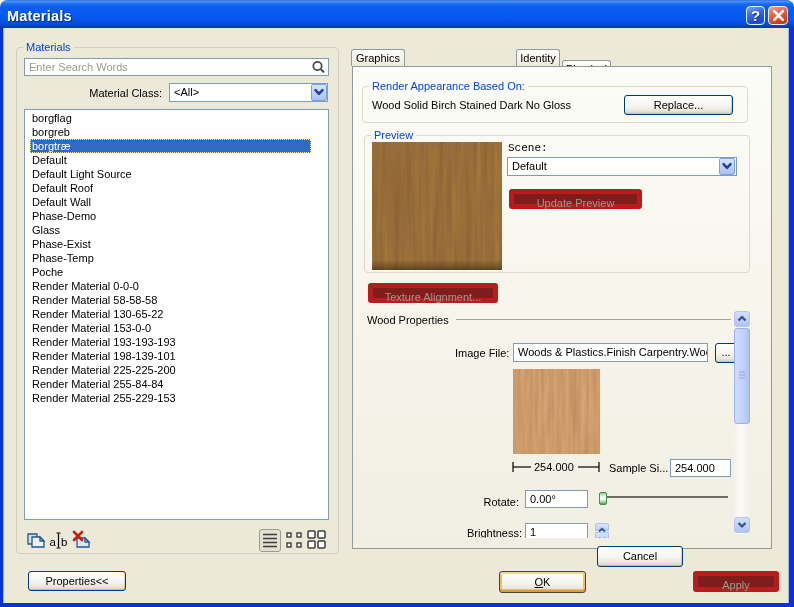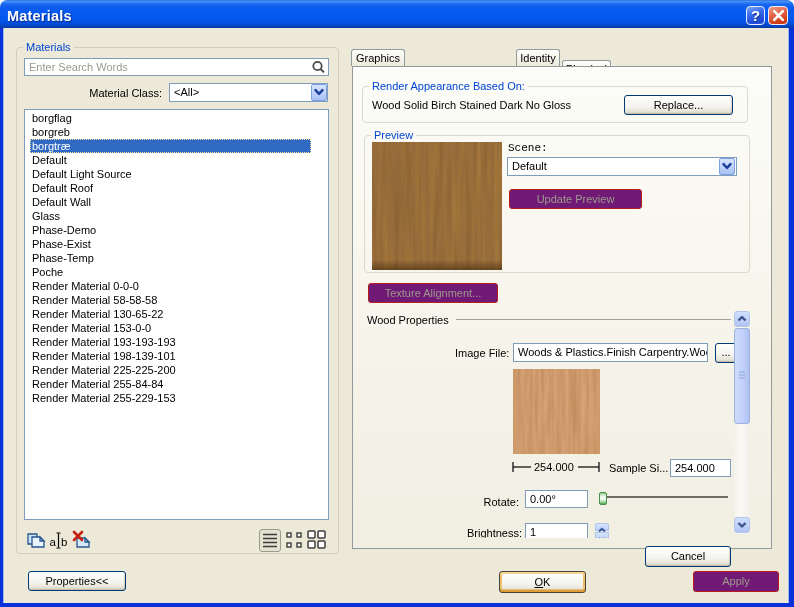--- a/index.html
+++ b/index.html
@@ -23,21 +23,21 @@
   #bb1{left:0px;top:603px;width:794px;height:4px;background:#0831d9;}
   
   .grp{position:absolute;border:1px solid #d0cfc0;border-radius:4px;}
   .grplbl{position:absolute;top:-7px;left:6px;padding:0 3px;background:#ece9d8;color:#0046d5;font-size:11px;line-height:13px;white-space:nowrap;}
   
   .inp{position:absolute;background:#fff;border:1px solid #7f9db9;font-size:11px;color:#000;padding:2px 0 0 4px;overflow:hidden;white-space:nowrap;}
   
   .btn{position:absolute;border:1px solid #003c74;border-radius:3px;color:#000;font-size:11px;text-align:center;
     background:linear-gradient(180deg,#ffffff 0%,#f5f4ef 55%,#eae8dd 80%,#d8d0c2 100%);
     box-shadow:inset -1px -1px 1px rgba(160,150,130,.35);}
-  .btn.dis{border:1px solid #b91c1c;background:#701a75;color:#9d9a8d;box-shadow:none;}
+  .btn.dis{border:5px solid #b91c1c;background:#7f1d1d;color:#9d9a8d;box-shadow:none;}
   #okbtn{border:1px solid #46453d;box-shadow:inset 0 2px 0 #f6d590, inset 0 -2.5px 0 #e19c37, inset 2px 0 0 #eec06a, inset -2px 0 0 #eec06a;}
   .btn .t{position:absolute;left:0;right:0;}
   
   .tab{position:absolute;top:49px;height:17px;border:1px solid #919b9c;border-bottom:none;border-radius:3px 3px 0 0;
     background:linear-gradient(180deg,#fefefb 0%,#f3f1e6 70%,#ebe9da 100%);text-align:center;font-size:11px;padding-top:2px;}
   #tabactive{position:absolute;top:45px;height:22px;border:1px solid #919b9c;border-bottom:none;border-radius:4px 4px 0 0;background:#fcfcf8;text-align:center;font-size:11px;padding-top:5px;z-index:5;}
   #tabactive .or{position:absolute;left:0px;top:0px;right:0px;height:3px;border-radius:3px 3px 0 0;background:linear-gradient(180deg,#f9a821 0%,#e88c0e 100%);}
   #panel{position:absolute;left:352px;top:66px;width:420px;height:483px;border:1px solid #919b9c;
     background:linear-gradient(180deg,#fcfcf8 0%,#f7f5ec 50%,#f1efe2 100%);}
   
@@ -91,22 +91,22 @@
       </svg>
   </div>
   <div id="list">
     <div class="li">borgflag</div>
     <div class="li">borgreb</div>
     <div class="li sel">borgtræ</div>
     <div class="li">Default</div>
     <div class="li">Default Light Source</div>
     <div class="li">Default Roof</div>
     <div class="li">Default Wall</div>
+    <div class="li">Phase-Demo</div>
     <div class="li">Glass</div>
-    <div class="li">Phase-Demo</div>
     <div class="li">Phase-Exist</div>
     <div class="li">Phase-Temp</div>
     <div class="li">Poche</div>
     <div class="li">Render Material 0-0-0</div>
     <div class="li">Render Material 58-58-58</div>
     <div class="li">Render Material 130-65-22</div>
     <div class="li">Render Material 153-0-0</div>
     <div class="li">Render Material 193-193-193</div>
     <div class="li">Render Material 198-139-101</div>
     <div class="li">Render Material 225-225-200</div>
@@ -264,19 +264,19 @@
         <path d="M3.5 5 L7 8.5 L10.5 5" fill="none" stroke="#3b5387" stroke-width="2.4" stroke-linejoin="round"></path>
       </svg>
   </div>
 
   <div class="btn" style="left:28px;top:571px;width:98px;height:20px;">
       <span class="t" style="top:3px;">Properties&lt;&lt;</span>
     </div>
   <div class="btn" id="okbtn" style="left:499px;top:571px;width:87px;height:22px;">
       <span class="t" style="top:4px;"><u>O</u>K</span>
     </div>
-  <div class="btn" style="left:597px;top:546px;width:86px;height:21px;margin-left:48px;">
+  <div class="btn" style="left:597px;top:546px;width:86px;height:21px;">
       <span class="t" style="top:3px;">Cancel</span>
     </div>
   <div class="btn dis" style="left:693px;top:571px;width:86px;height:21px;">
       <span class="t" style="top:3px;">Apply</span>
     </div>
 </div>
 
 </body></html>

